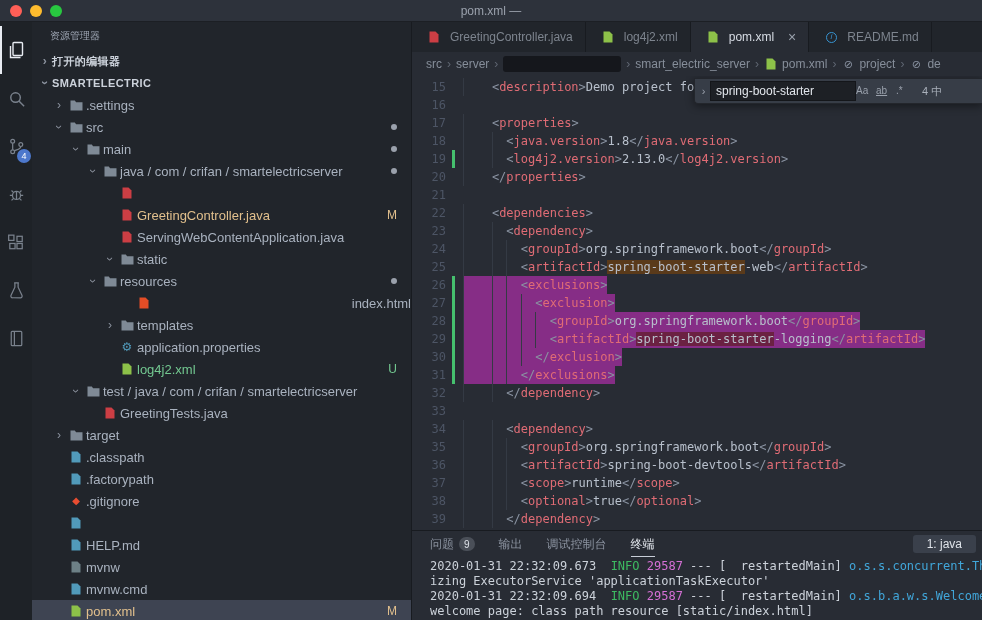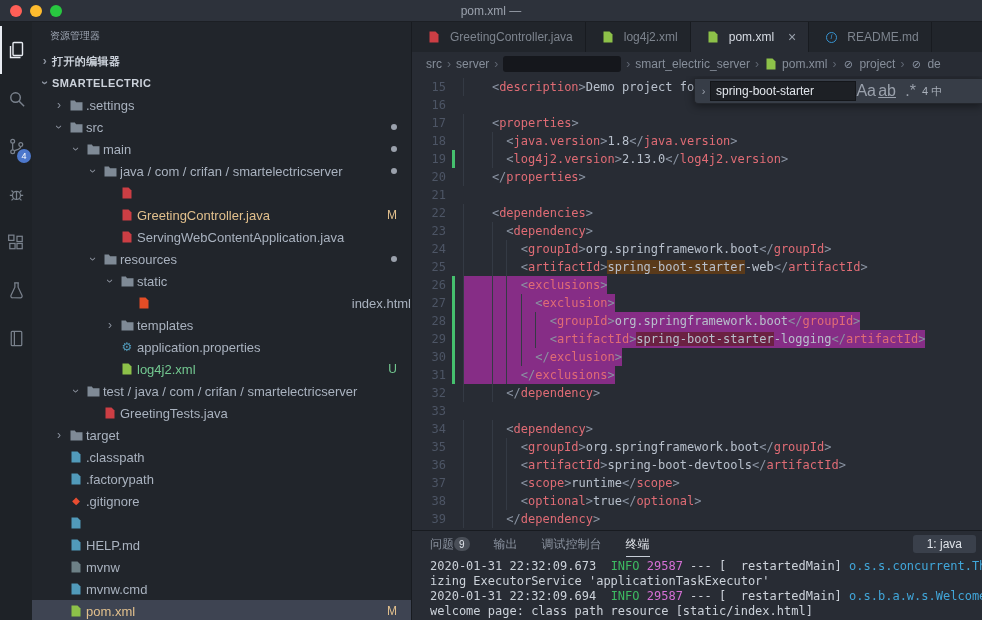--- a/index.html
+++ b/index.html
@@ -58,27 +58,27 @@
 .p{color:var(--punct,#8a93a2)}
 .t{color:var(--tag,#e06c75)}
 .x{color:var(--text,#b8c0cc)}
 .m{color:var(--text,#b8c0cc);background:var(--find_match,#5a3a1a)}
 .ctext.sel{background:var(--selection_highlight,#862d86)}
 .ctext.sel .m{background:var(--find_match_selected,#6b2142)}
 
 .findw{position:absolute;top:2px;right:0;width:288px;height:26px;background:#373d47;border:1px solid #23262c;border-right:none;border-bottom-left-radius:4px;display:flex;align-items:center;box-shadow:0 2px 8px rgba(0,0,0,.45);z-index:5;padding-left:2px;font-family:"Liberation Sans","DejaVu Sans",sans-serif}
 .find-toggle{width:13px;color:#9aa1ac;font-size:11px;text-align:center;cursor:pointer}
 .find-input{width:146px;height:20px;background:#1d2025;border:1px solid #14161a;color:#e2e6ec;font-size:12px;padding:0 5px;display:flex;align-items:center;overflow:hidden;white-space:nowrap}
-.find-btn{width:20px;text-align:right;color:#9aa1ac;font-size:16px;cursor:pointer;flex:none}
+.find-btn{width:20px;text-align:left;color:#9aa1ac;font-size:10px;cursor:pointer;flex:none}
 .find-btn.ww{text-decoration:underline}
 .find-count{color:#aab1bb;font-size:11px;margin-left:6px;white-space:nowrap}
 
 .panel{flex:none;height:90px;border-top:1px solid #181b20;background:#282c34;position:relative}
 .ptabs{height:26px;display:flex;align-items:center;gap:24px;padding-left:18px;font-size:12px;color:#8b93a0}
-.ptab{display:flex;align-items:center;height:26px;cursor:pointer}
+.ptab{display:flex;align-items:center;gap:5px;height:26px;cursor:pointer}
 .ptab.active{color:#e4e8ee;box-shadow:inset 0 -1px 0 #c8ced8}
 .pbadge{background:#4a4f58;color:#dfe3e9;font-size:10px;border-radius:8px;padding:0 5px;height:14px;display:inline-flex;align-items:center}
 .pselect{position:absolute;right:6px;top:4px;background:#3a404b;color:#dfe3e9;font-size:12px;padding:2px 14px;border-radius:3px;cursor:pointer}
 .term{font-family:"DejaVu Sans Mono","Liberation Mono",monospace;font-size:12px;line-height:15px;padding:2px 0 0 18px;color:#ccd2da;white-space:pre;overflow:hidden}
 .t-d{color:#ccd2da}
 .t-g{color:var(--log_info,#3dbb61)}
 .t-m{color:var(--log_pid,#d670d6)}
 .t-b{color:var(--log_logger,#41a6d9)}
 </style>
 </head>
@@ -219,40 +219,40 @@
         </div>
         <div class="trow" style="padding-left: 71px;">
           <span class="chev"></span>
           <span class="ticon">
             <svg width="10" height="12" viewBox="0 0 10 12">
               <path d="M0.5 0.5h6L9.5 3.5v8H0.5z" fill="#cc3e44"></path>
             </svg>
           </span>
           <span class="tlabel">ServingWebContentApplication.java</span>
         </div>
+        <div class="trow" style="padding-left: 71px;">
+          <span class="chev dn">›</span>
+          <span class="ticon">
+            <svg width="13" height="11" viewBox="0 0 13 11">
+              <path d="M0.5 0.5h4.3l1.3 1.7h6.4v8.3H0.5z" fill="#7f8a96"></path>
+            </svg>
+          </span>
+          <span class="tlabel">static</span>
+        </div>
         <div class="trow" style="padding-left: 54px;">
           <span class="chev dn">›</span>
           <span class="ticon">
             <svg width="13" height="11" viewBox="0 0 13 11">
               <path d="M0.5 0.5h4.3l1.3 1.7h6.4v8.3H0.5z" fill="#7f8a96"></path>
             </svg>
           </span>
           <span class="tlabel">resources</span>
           <span class="tmeta">
             <span class="dot"></span>
           </span>
-        </div>
-        <div class="trow" style="padding-left: 71px;">
-          <span class="chev dn">›</span>
-          <span class="ticon">
-            <svg width="13" height="11" viewBox="0 0 13 11">
-              <path d="M0.5 0.5h4.3l1.3 1.7h6.4v8.3H0.5z" fill="#7f8a96"></path>
-            </svg>
-          </span>
-          <span class="tlabel">static</span>
         </div>
         <div class="trow" style="padding-left: 88px; text-align: right;">
           <span class="chev"></span>
           <span class="ticon">
             <svg width="10" height="12" viewBox="0 0 10 12">
               <path d="M0.5 0.5h6L9.5 3.5v8H0.5z" fill="#e44d26"></path>
             </svg>
           </span>
           <span class="tlabel">index.html</span>
         </div>

